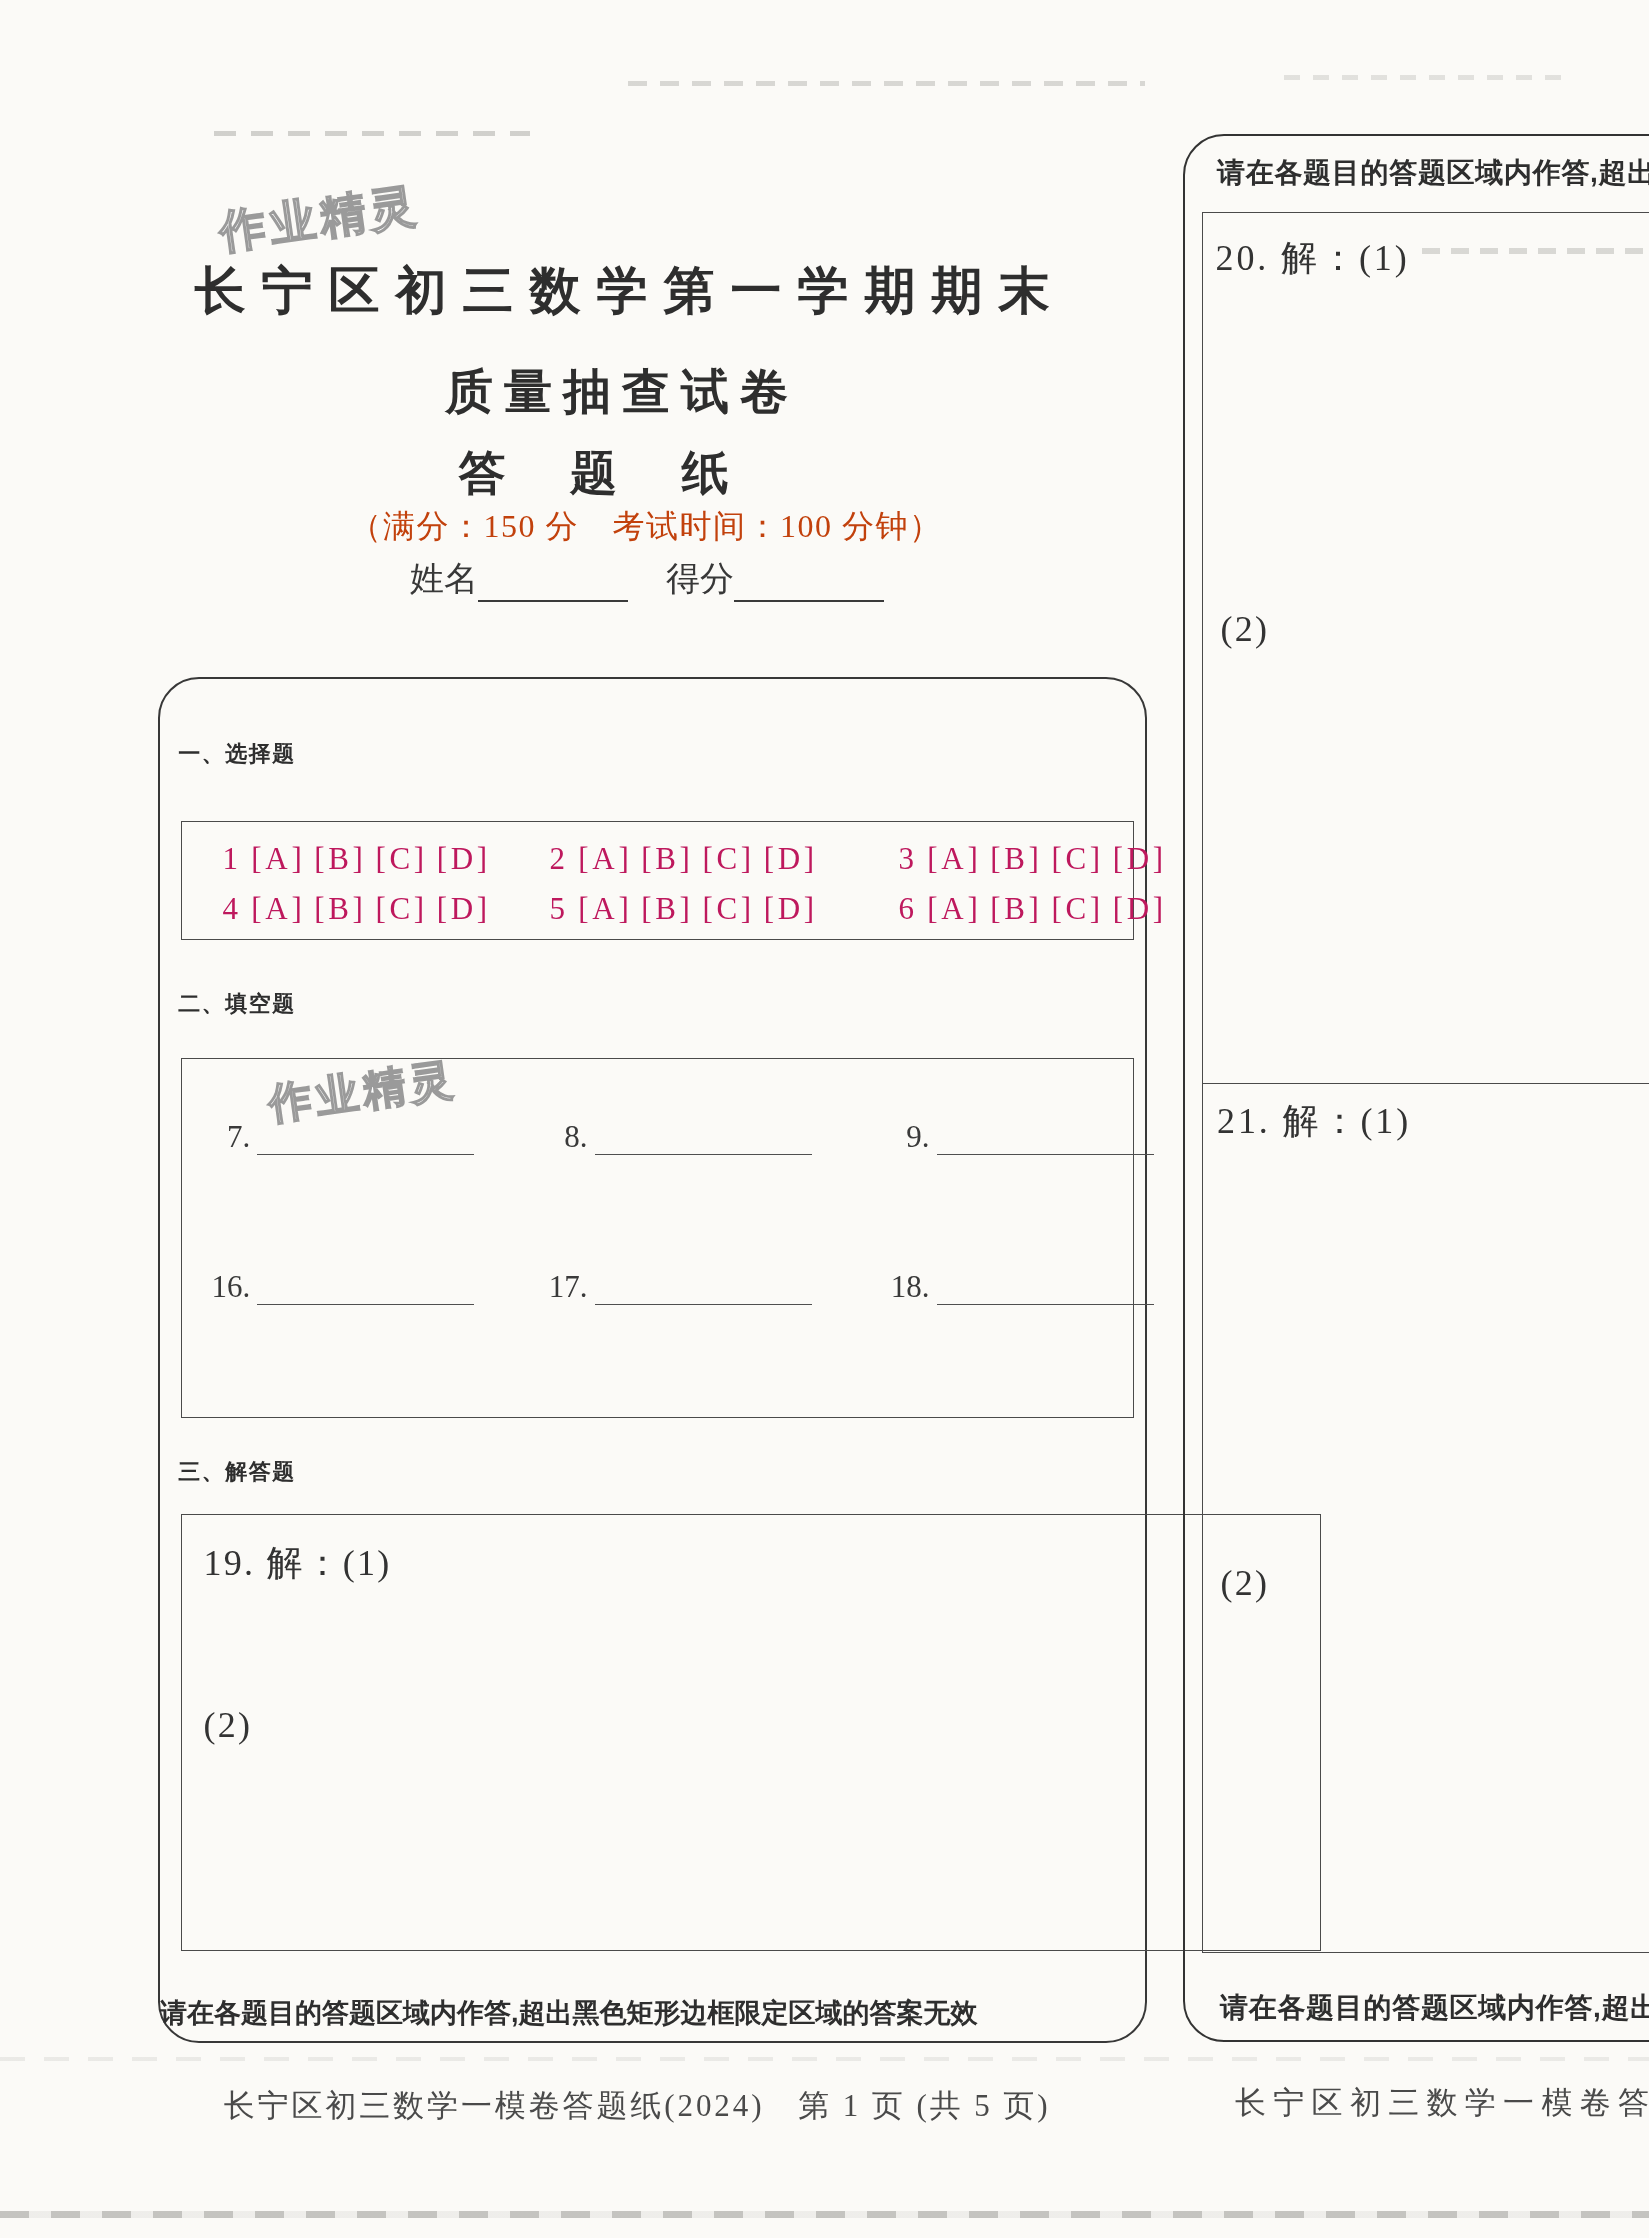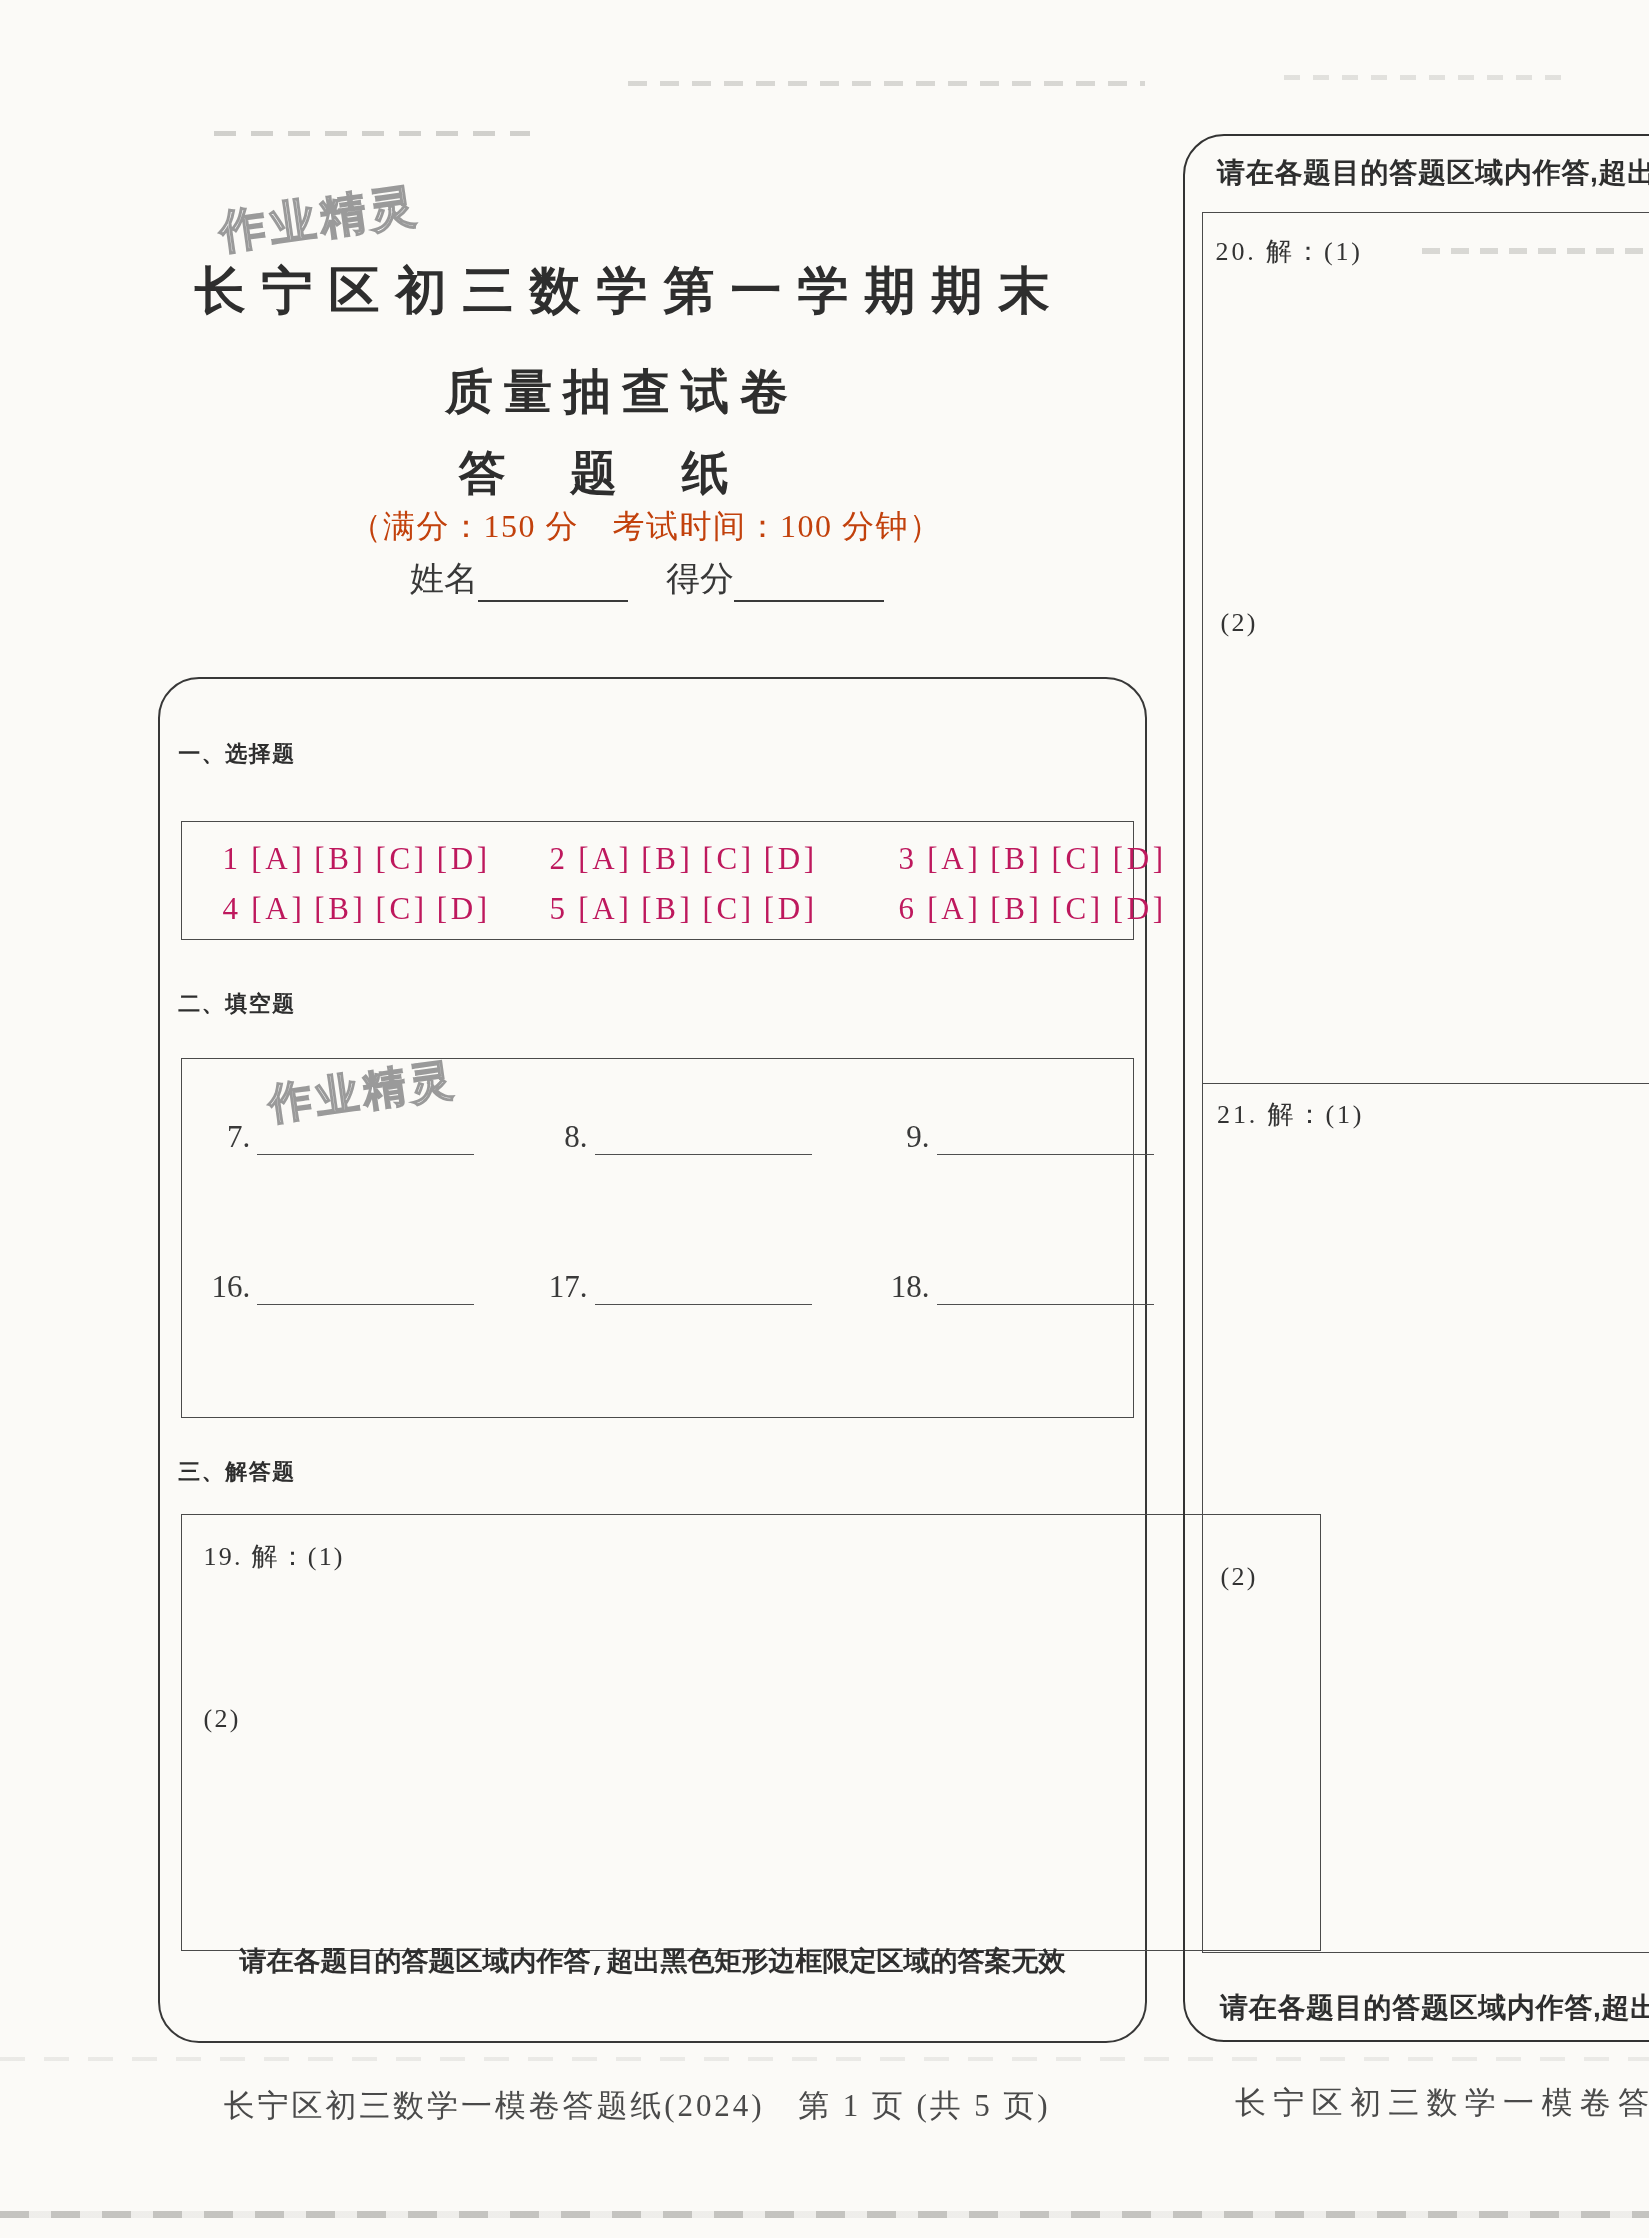--- a/index.html
+++ b/index.html
@@ -78,27 +78,27 @@
   .fill-cell{position:absolute;white-space:nowrap;font-family:"Liberation Serif", serif;font-size:31px;color:#3a3a3a;}
   .fc1{left:20.6px;} .fc2{left:358px;} .fc3{left:700px;}
   .fill-num{display:inline-block;width:48px;text-align:right;}
   .fill-line{
     display:inline-block;width:217px;height:32px;margin-left:7.3px;
     border-bottom:1.5px solid #4f4f4f;vertical-align:bottom;
   }
   #sol-box{left:20.6px;top:835px;width:1140px;height:437px;}
   .sol-label{
     position:absolute;font-family:"Liberation Serif", serif;
-    font-size:26px;color:#333;white-space:nowrap;letter-spacing:2.2px;
+    font-size:36px;color:#333;white-space:nowrap;letter-spacing:2.2px;
   }
   #q19-label{left:22px;top:23.5px;}
   #q19-part2{left:22px;top:189px;}
   #left-warning{
-    position:absolute;left:0;top:1264px;width:100%;text-align:center;
-    font-weight:bold;font-size:27px;color:#2e2e2e;white-space:nowrap;font-family:Liberation Mono, monospace;
+    position:absolute;left:0;top:1316px;width:100%;text-align:left;
+    font-weight:bold;font-size:27px;color:#2e2e2e;white-space:nowrap;
   }
   .page-footer{
     position:absolute;font-family:"Liberation Serif", serif;
     font-size:31px;color:#4a4a4a;white-space:nowrap;z-index:2;
   }
   #footer-left{left:637px;top:2085px;transform:translateX(-50%);letter-spacing:2.9px;}
   #footer-right{left:1235px;top:2082px;letter-spacing:7.3px;}
   
   #right-panel{
     left:1183px;top:134px;width:514px;height:1908px;

